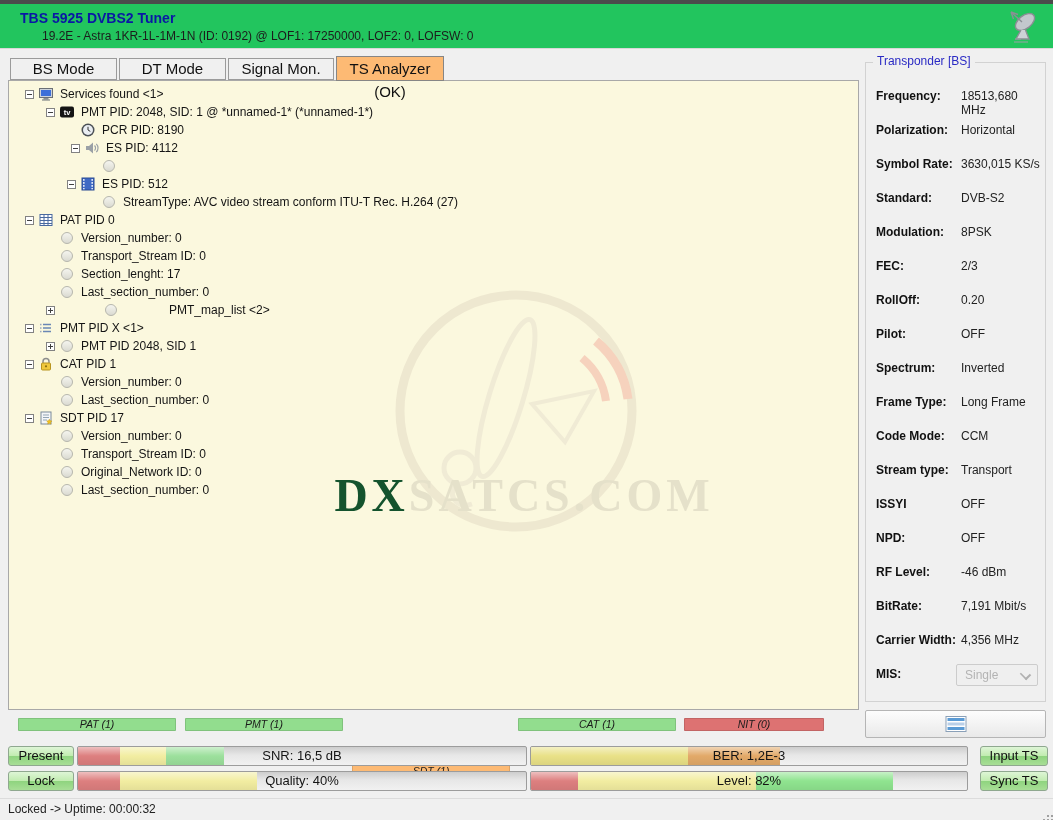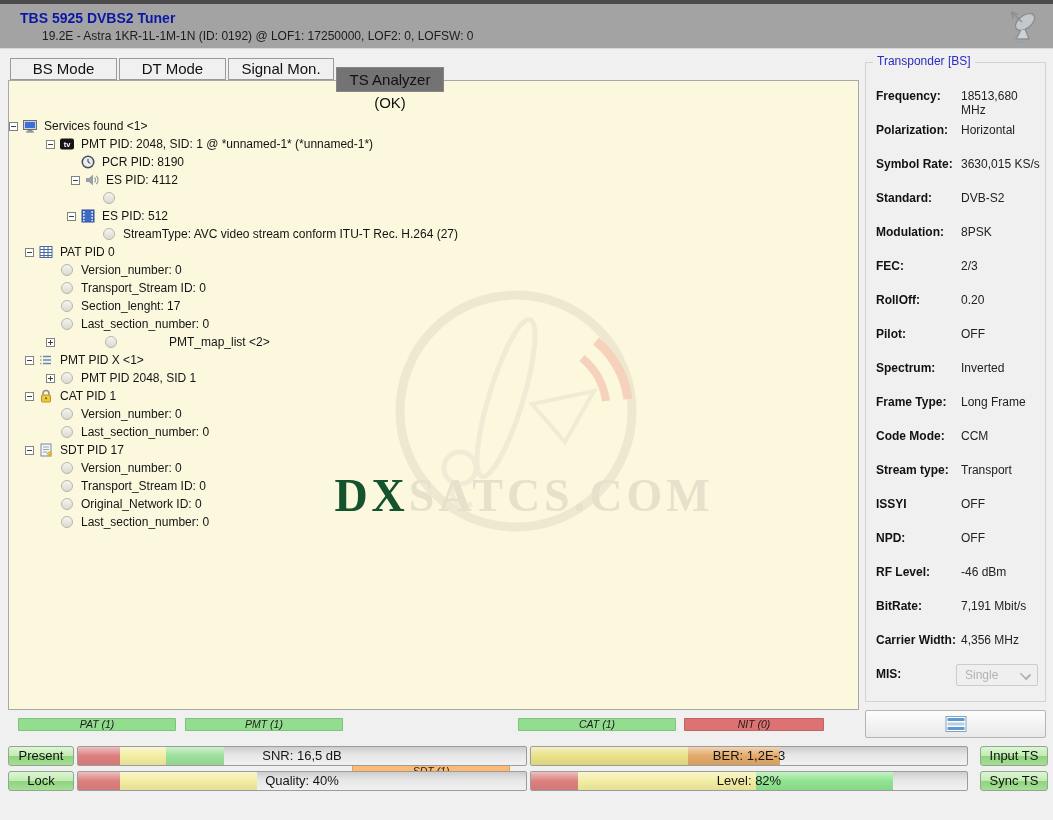--- a/index.html
+++ b/index.html
@@ -1,29 +1,29 @@
 <!DOCTYPE html>
 <html><head>
 <meta charset="utf-8">
 <style>
   html,body{margin:0;padding:0;}
   body{width:1053px;height:820px;background:#f0f0f0;font-family:"Liberation Sans","DejaVu Sans",sans-serif;overflow:hidden;position:relative;}
   #app{position:absolute;inset:0;}
 
   
   .top-strip{position:absolute;left:0;top:0;width:100%;height:4px;background:#4b4b4b;}
-  .header{position:absolute;left:0;top:4px;width:100%;height:44px;background:#a3a3a3;border-bottom:1px solid #d8d8d8;}
+  .header{position:absolute;left:0;top:4px;width:100%;height:44px;background:#22c55e;border-bottom:1px solid #d8d8d8;}
   .app-title{position:absolute;left:20px;top:6px;font-size:14px;font-weight:bold;color:#0a17a5;}
   .app-subtitle{position:absolute;left:42px;top:25px;font-size:12px;color:#1c1c1c;}
   .sat-logo{position:absolute;right:12px;top:2px;width:40px;height:40px;}
 
   
   .tab{position:absolute;box-sizing:border-box;text-align:center;font-size:15px;color:#111;cursor:default;}
   .tab.inactive{top:58px;height:22px;line-height:20px;background:#f0f0f0;border:1px solid #9b9b9b;}
-  .tab.active{top:67px;height:25px;line-height:23px;background:#737373;border:1px solid #868686;z-index:2;}
+  .tab.active{top:56px;height:25px;line-height:23px;background:#fdba74;border:1px solid #868686;z-index:2;}
 
   
   .tree-panel{position:absolute;left:8px;top:80px;width:851px;height:630px;background:#fbf8de;border:1px solid #a8a8a8;box-sizing:border-box;overflow:hidden;}
   .tree-rows{position:absolute;left:0;top:4px;right:0;z-index:2;}
   .tree-row{height:18px;display:flex;align-items:center;font-size:12px;color:#141414;white-space:nowrap;}
   .exp-slot{width:13px;height:9px;flex:none;position:relative;}
   .expander{position:absolute;left:0;top:0;width:9px;height:9px;box-sizing:border-box;border:1px solid #828282;background:#fff;}
   .expander::before{content:'';position:absolute;left:1px;right:1px;top:3px;border-top:1px solid #404040;}
   .expander.plus::after{content:'';position:absolute;top:1px;bottom:1px;left:3px;border-left:1px solid #404040;}
   .tree-icon{width:16px;height:16px;flex:none;margin-right:4px;}
@@ -108,21 +108,21 @@
       <path d="M148 118l62-13-29 51z" fill="none" stroke="#f0ebd5" stroke-width="4"></path>
       <circle cx="76" cy="182" r="16" fill="none" stroke="#f0ebd5" stroke-width="5"></circle>
       <path d="M70 200c-6 14 6 22 18 18" fill="none" stroke="#f0ebd5" stroke-width="5"></path>
       <path d="M212 55a92 92 0 0 1 32 58" fill="none" stroke="#f6d2bd" stroke-width="9"></path>
       <path d="M198 72a68 68 0 0 1 24 43" fill="none" stroke="#f6d2bd" stroke-width="8"></path>
     </svg>
     <div class="wm-text">
       <span class="wm-dx">DX</span><span class="wm-rest">SATCS.COM</span>
     </div>
     <div class="tree-rows">
-        <div class="tree-row" style="padding-left: 0; margin-top: 32px;">
+        <div class="tree-row" style="padding-left: 16px;">
           <span class="exp-slot">
             <span class="expander minus"></span>
           </span>
           <span class="tree-icon">
             <svg width="16" height="16" viewBox="0 0 16 16">
               <rect x="1.5" y="2.5" width="13" height="9" fill="#cdd3da" stroke="#6b7076"></rect>
               <rect x="3" y="4" width="10" height="6" fill="#3d6fd8"></rect>
               <rect x="5.5" y="12" width="5" height="1.5" fill="#8a8f95"></rect>
               <rect x="4" y="13.5" width="8" height="1" fill="#6b7076"></rect>
             </svg>
@@ -576,13 +576,17 @@
     <div class="meter-text">Quality: 40%</div>
   </div>
   <div class="meter" style="left:530px;top:771px;width:438px;">
       <div class="seg" style="left: 51.6%; width: 31.4%; background: rgb(143, 228, 143);"></div>
       <div class="seg" style="left: 10.7%; width: 40.9%; background: rgb(242, 237, 161);"></div>
       <div class="seg" style="left: 0%; width: 10.7%; background: rgb(221, 127, 127);"></div>
     <div class="meter-text">Level: 82%</div>
   </div>
   <div class="green-btn" style="left:980px;top:771px;width:68px;">Sync TS</div>
 
+  <div class="status-bar">
+    <div class="status-text">Locked -&gt; Uptime: 00:00:32</div>
+    <div class="grip"></div>
+  </div>
 </div>
 
 </body></html>

